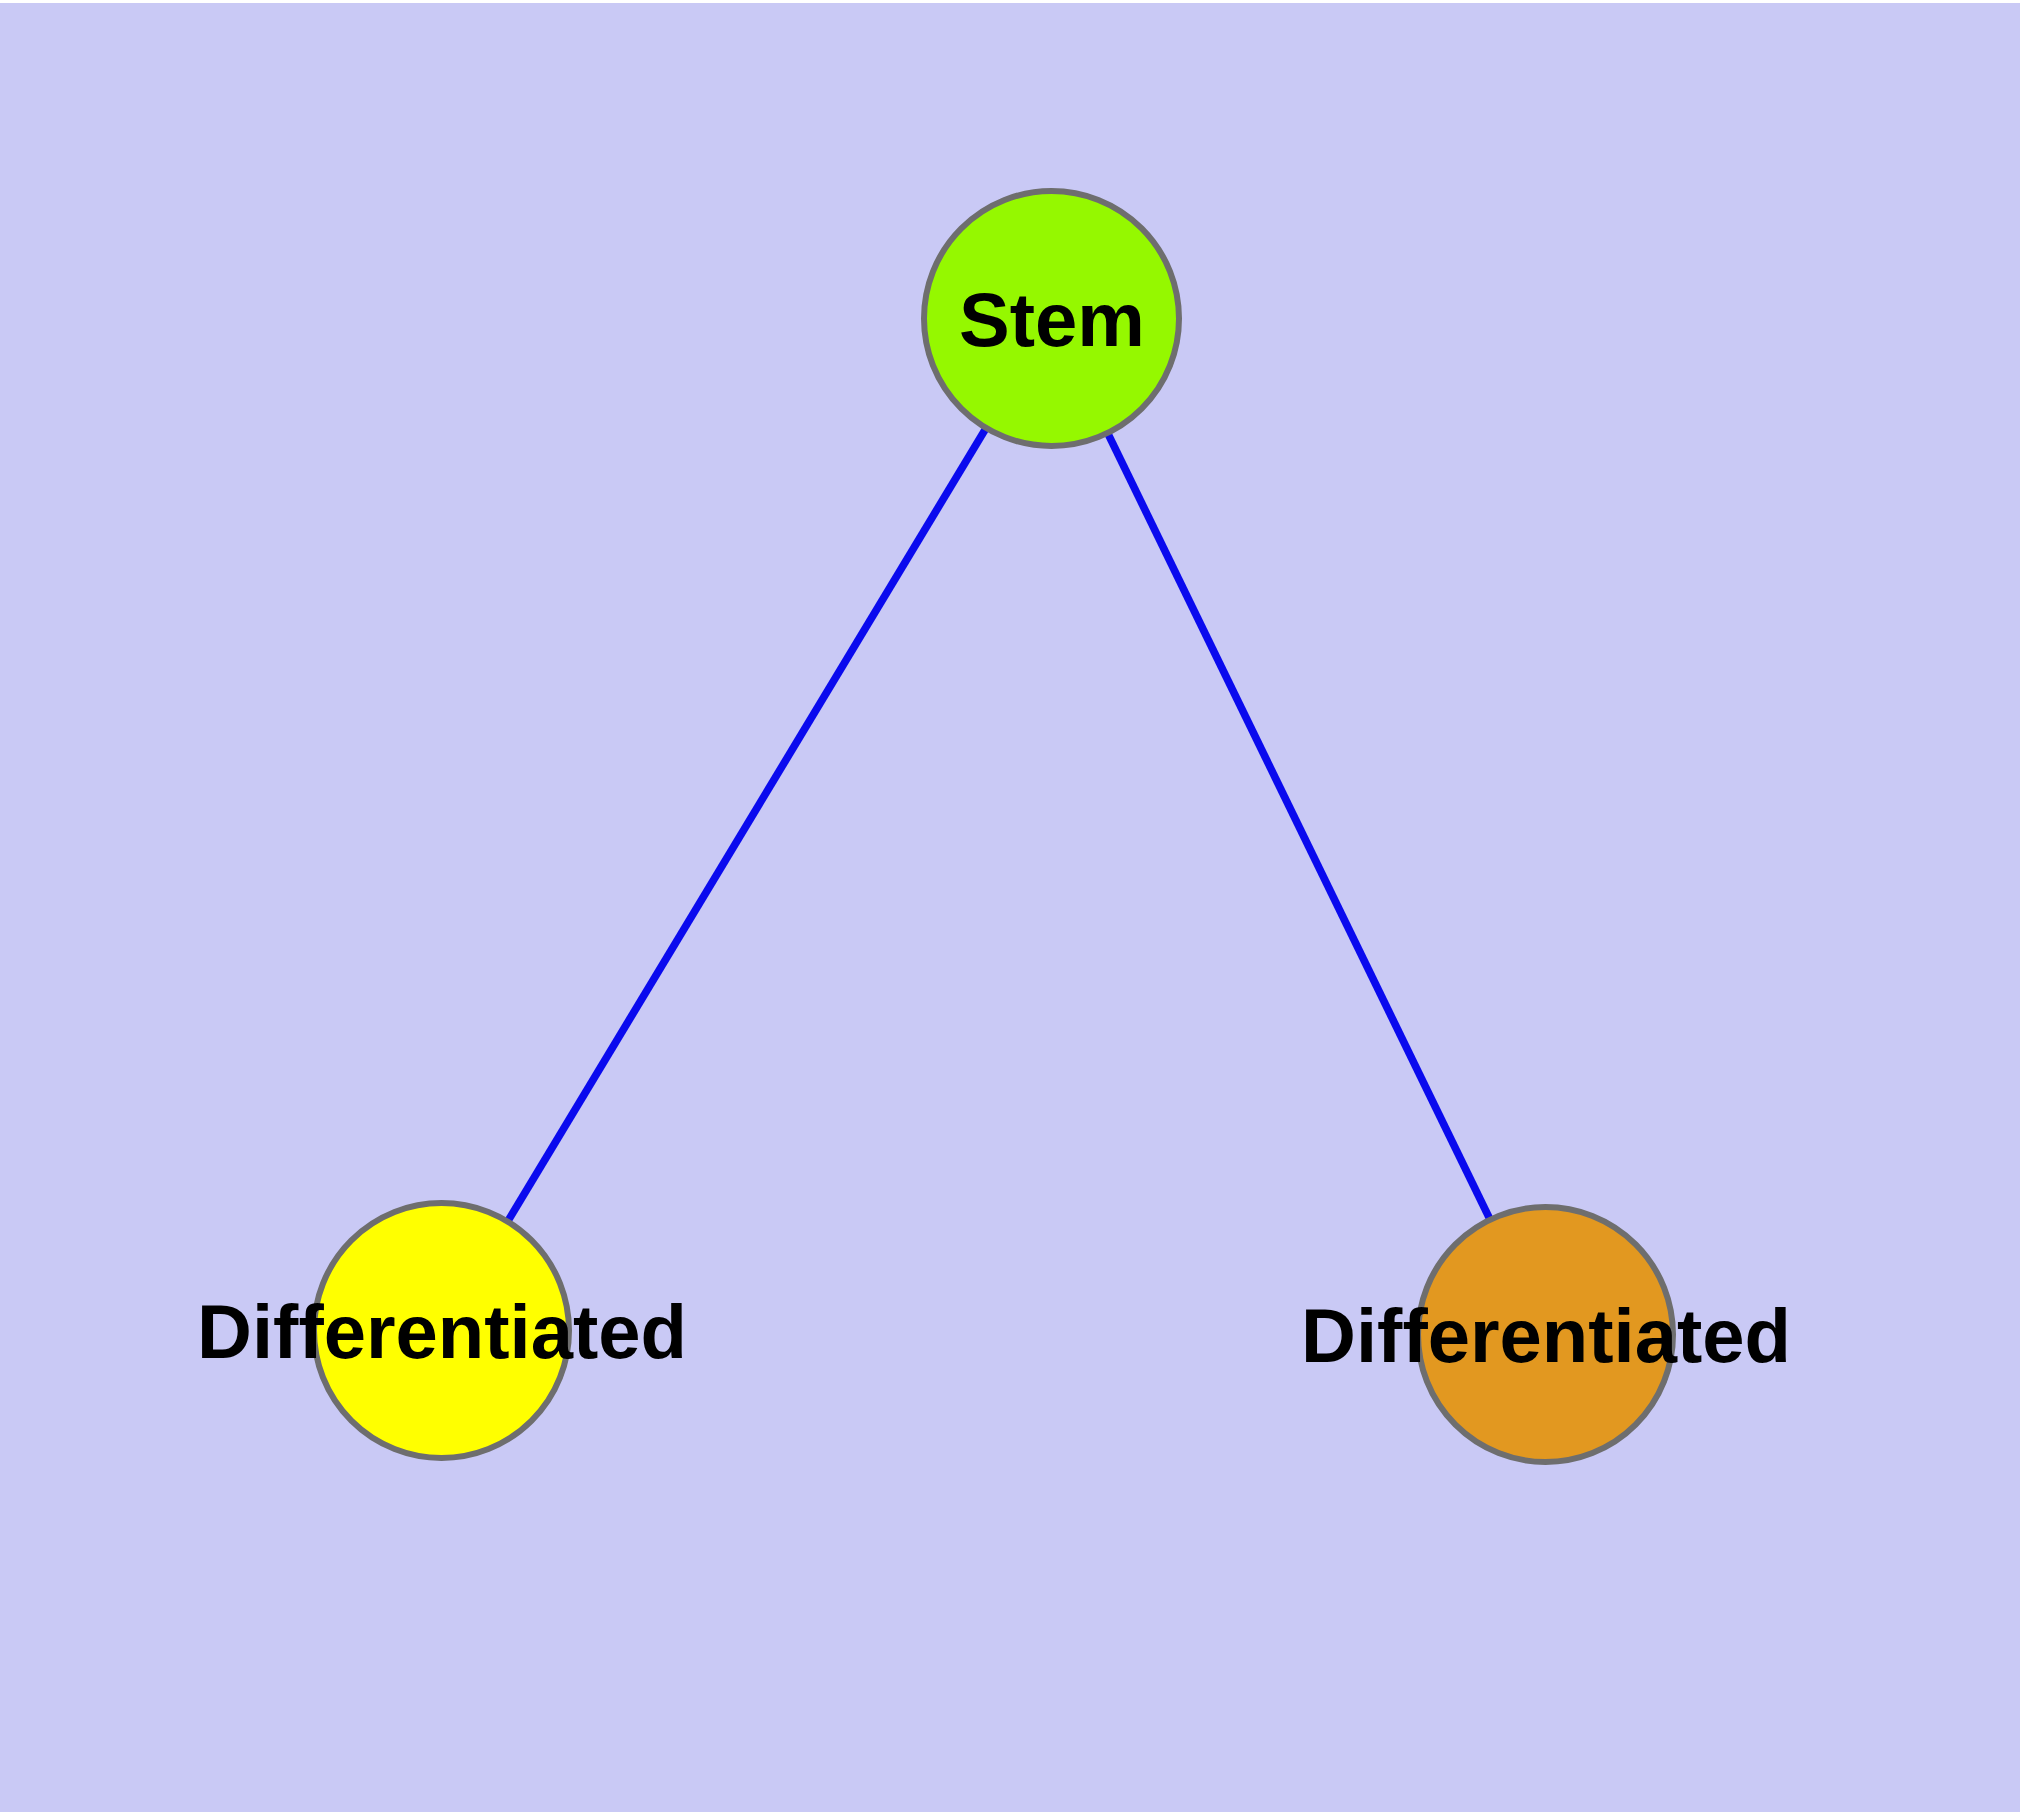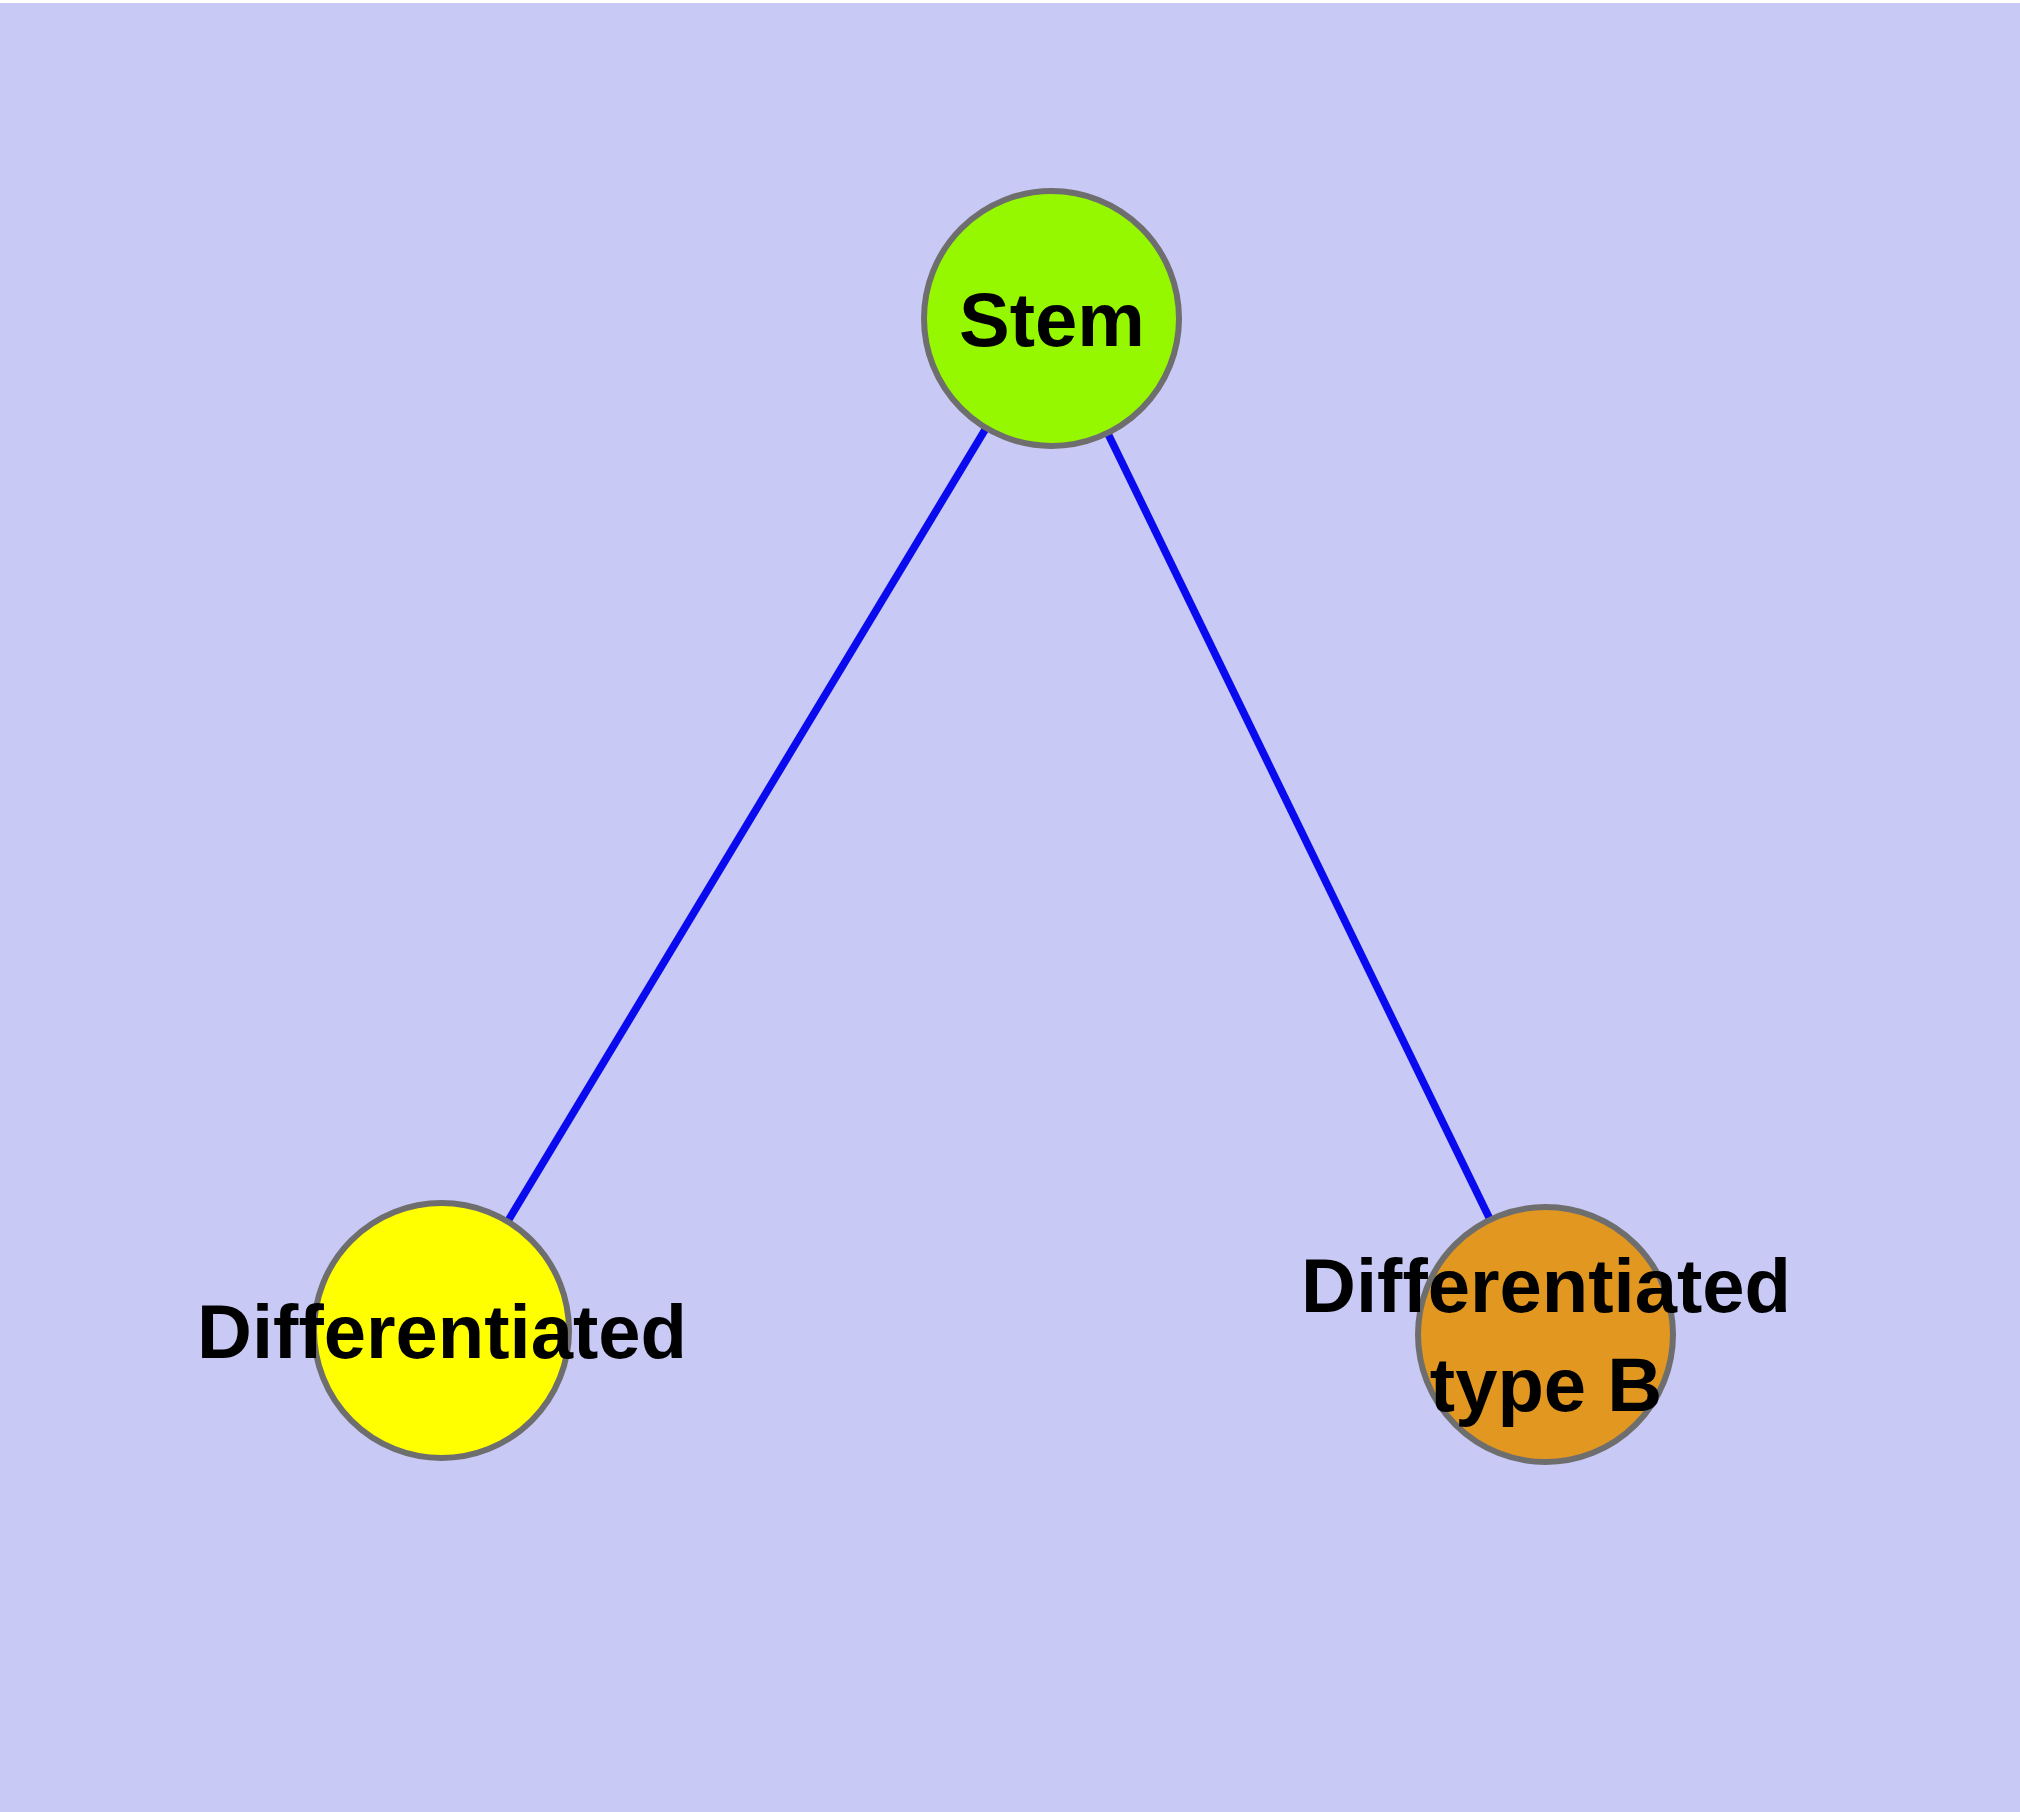--- a/index.html
+++ b/index.html
@@ -64,16 +64,15 @@
   <div class="node-circle" id="node-circle-2" style="left: 1415px; top: 1204px; width: 261px; height: 261px; background: rgb(226, 152, 32); border-color: rgb(110, 110, 110); border-width: 6px;"></div>
 
   <div class="node-label" id="node-label-0" style="left: 1052px; top: 319px; color: rgb(0, 0, 0);">
     <div>Stem</div>
   </div>
   <div class="node-label" id="node-label-1" style="left: 442px; top: 1331px; color: rgb(0, 0, 0);">
     <div>Differentiated</div>
   </div>
   <div class="node-label" id="node-label-2" style="left: 1546px; top: 1335px; color: rgb(0, 0, 0);">
     <div>Differentiated</div>
-    <div>type B</div>
   </div>
 </div>
 
 
 </body></html>

